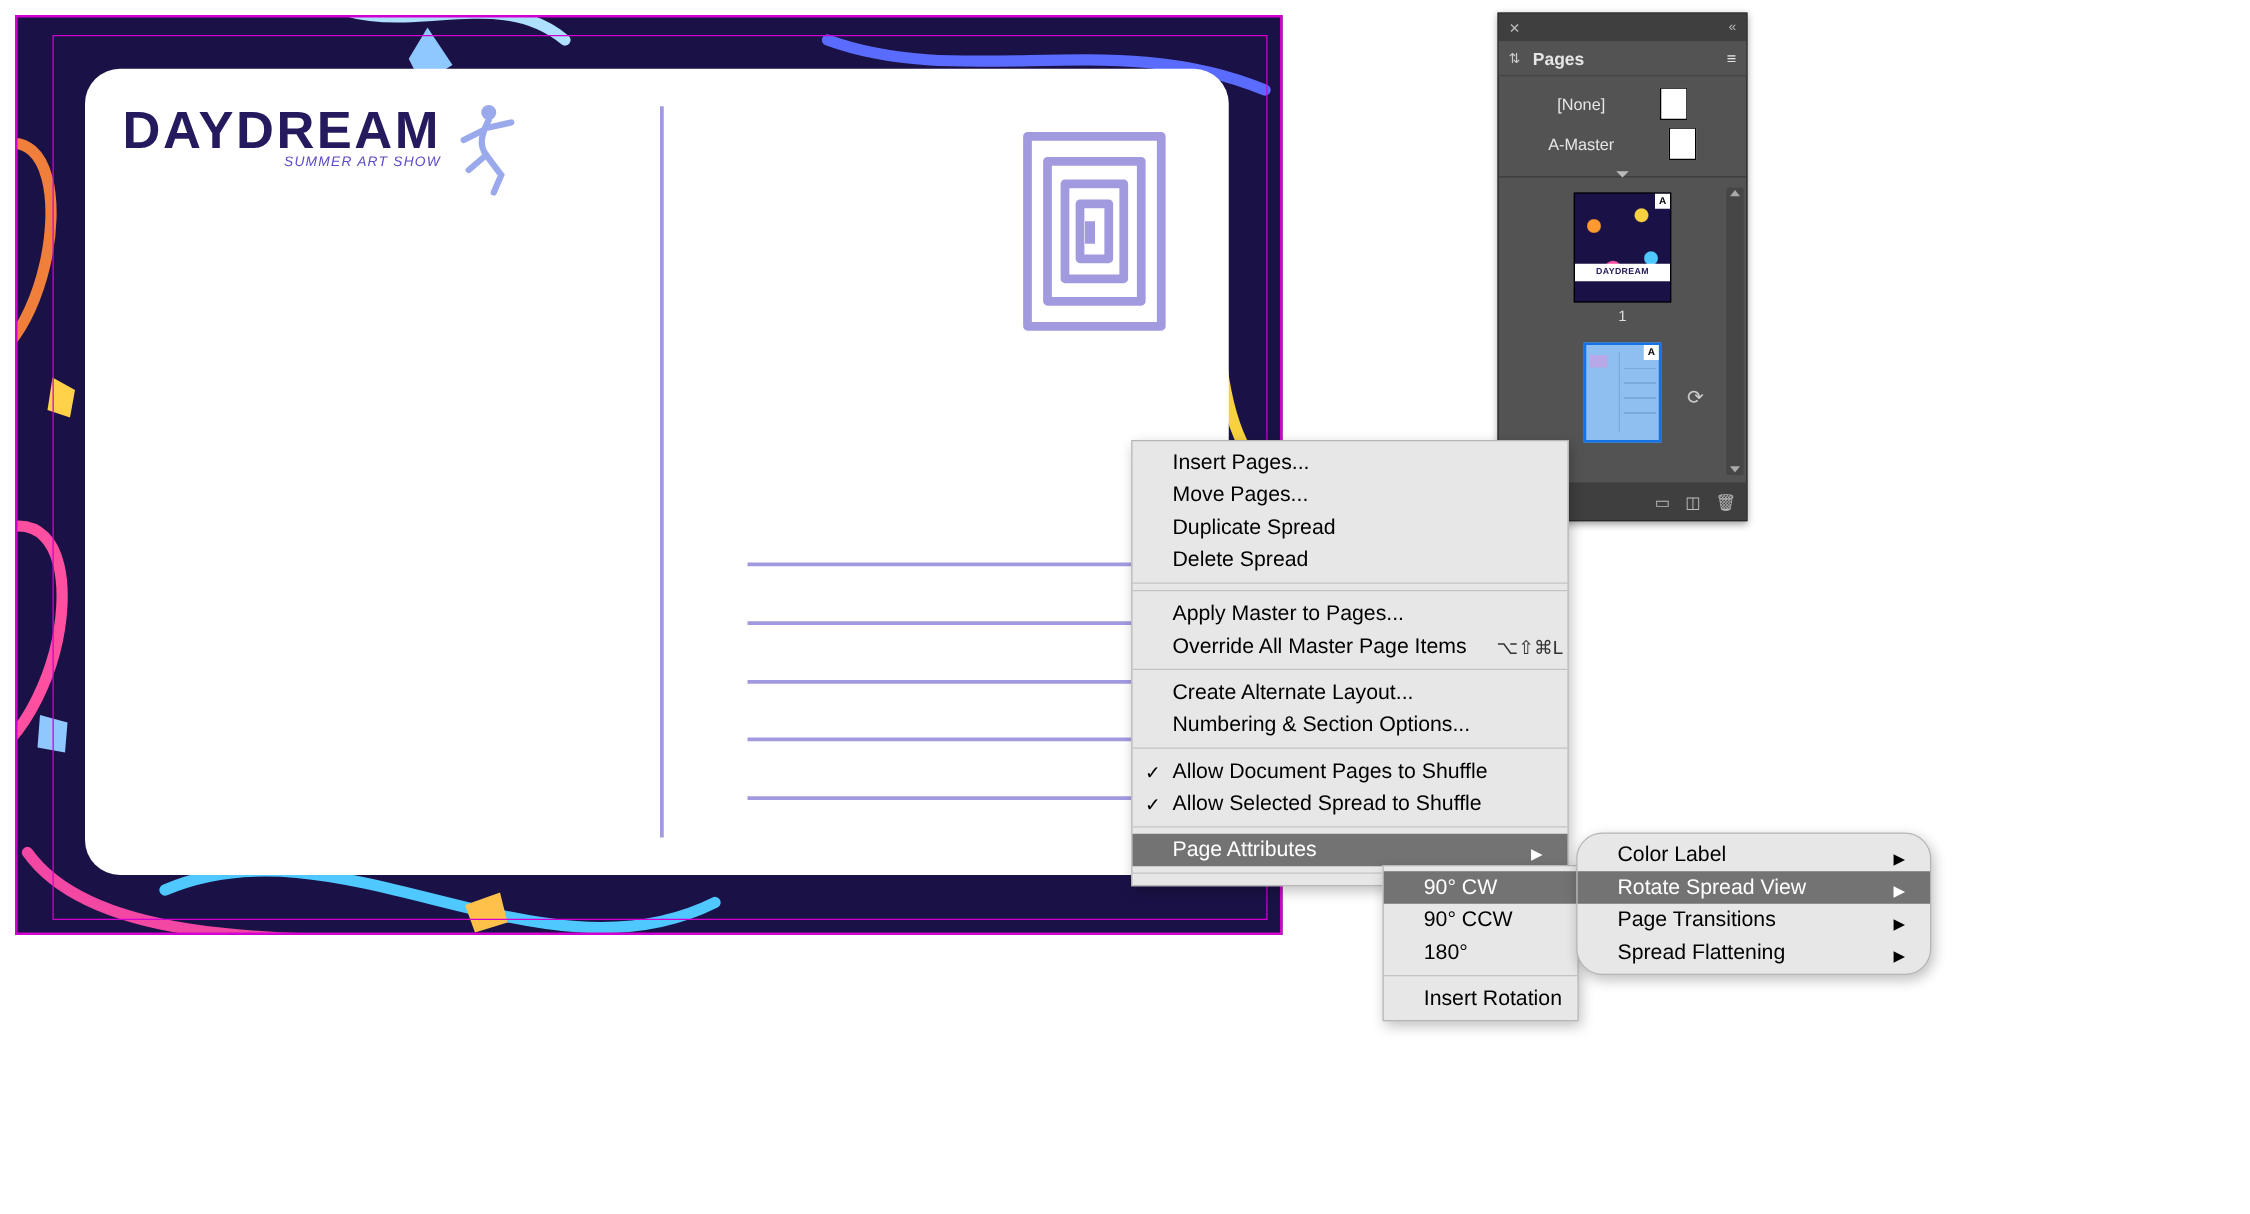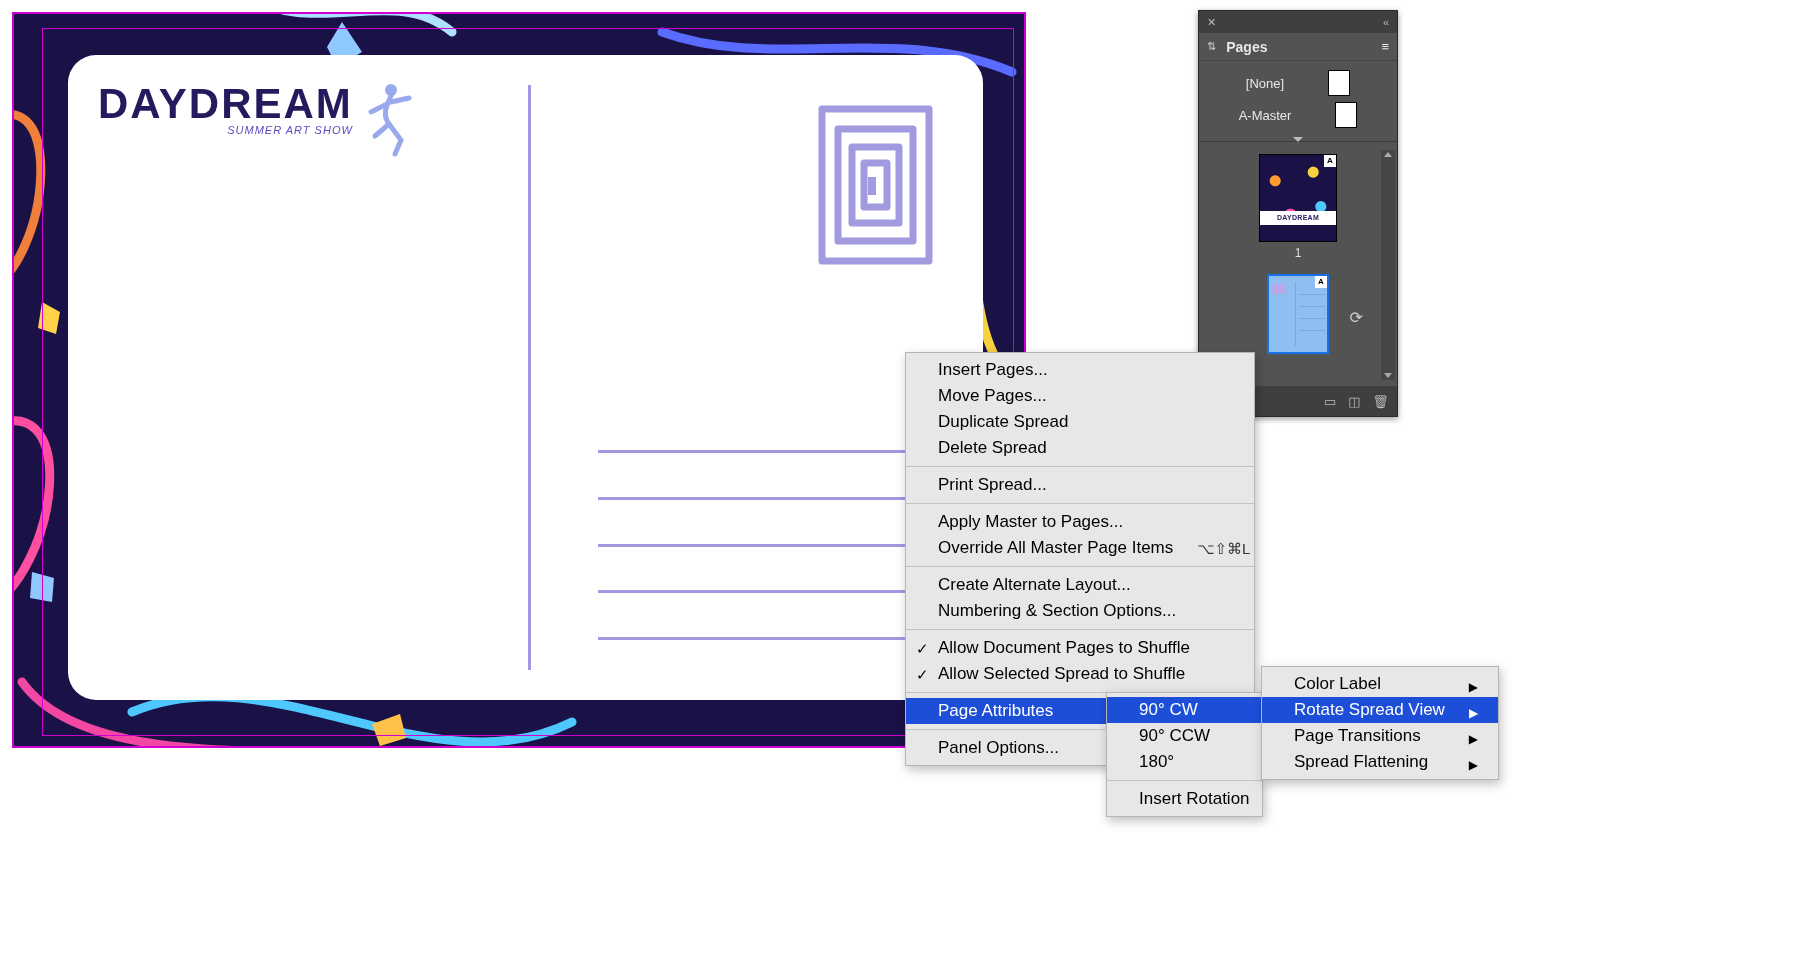--- a/index.html
+++ b/index.html
@@ -271,38 +271,38 @@
   .menu .item {
     padding: 3px 20px 3px 32px;
     white-space: nowrap;
     position: relative;
     display: flex;
     align-items: flex-end;
     justify-content: space-between;
     gap: 24px;
   }
   .menu .item.highlight {
-    background: #1d4ed8;
+    background: #737373;
     color: #fff;
   }
   .menu .sep {
     height: 1px;
     background: #c3c3c3;
     margin: 5px 0;
   }
   .menu .check::before{
     content: "✓";
     position:absolute; left:10px; font-size:15px;
   }
   .menu .arrow { font-size: 12px; }
   .menu .shortcut { font-size: 15px; color:#333; }
 
   .menu-main { left: 905px; top: 352px; width: 350px; }
   .menu-rot  { left: 1106px; top: 692px; width: 157px; }
-  .menu-attr { left: 1261px; top: 666px; width: 238px; }
+  .menu-attr { left: 1261px; top: 666px; width: 284px; border-radius: 21px; }
 </style>
 </head>
 <body>
 
 <div class="canvas-wrap">
   <div class="bleed-bg">
 
     <svg width="100%" height="100%" viewBox="0 0 1014 736" preserveAspectRatio="none">
       <g fill="none" stroke-width="9" stroke-linecap="round">
         <path d="M-40 120 C 60 40, 40 260, -30 280" stroke="#f07f3c"></path>
@@ -422,23 +422,20 @@
     <div class="item">
       <span>Move Pages...</span>
     </div>
     <div class="item">
       <span>Duplicate Spread</span>
     </div>
     <div class="item">
       <span>Delete Spread</span>
     </div>
     <div class="sep"></div>
-    <div class="item">
-      <span>Print Spread...</span>
-    </div>
     <div class="sep"></div>
     <div class="item">
       <span>Apply Master to Pages...</span>
     </div>
     <div class="item">
       <span>Override All Master Page Items</span>
       <span class="shortcut">⌥⇧⌘L</span>
     </div>
     <div class="sep"></div>
     <div class="item">
@@ -453,23 +450,20 @@
     </div>
     <div class="item check">
       <span>Allow Selected Spread to Shuffle</span>
     </div>
     <div class="sep"></div>
     <div class="item highlight">
       <span>Page Attributes</span>
       <span class="arrow">▶</span>
     </div>
     <div class="sep"></div>
-    <div class="item">
-      <span>Panel Options...</span>
-    </div>
   </div>
 <div id="menu-rot" class="menu menu-rot">
     <div class="item highlight">
       <span>90° CW</span>
     </div>
     <div class="item">
       <span>90° CCW</span>
     </div>
     <div class="item">
       <span>180°</span>

